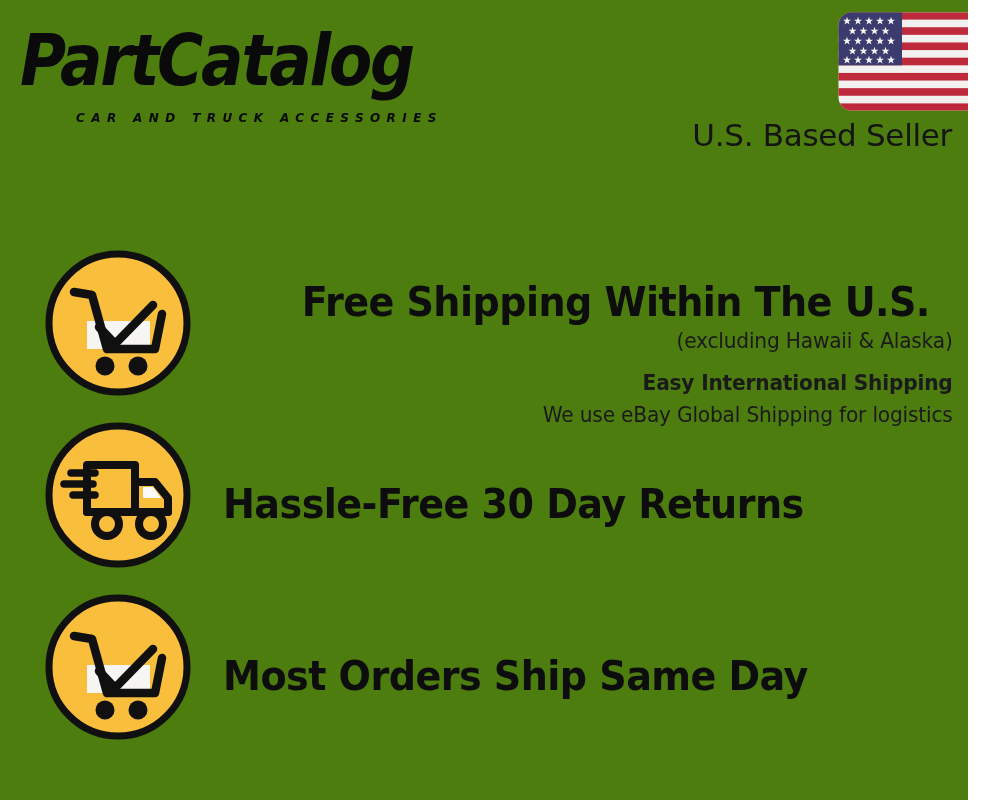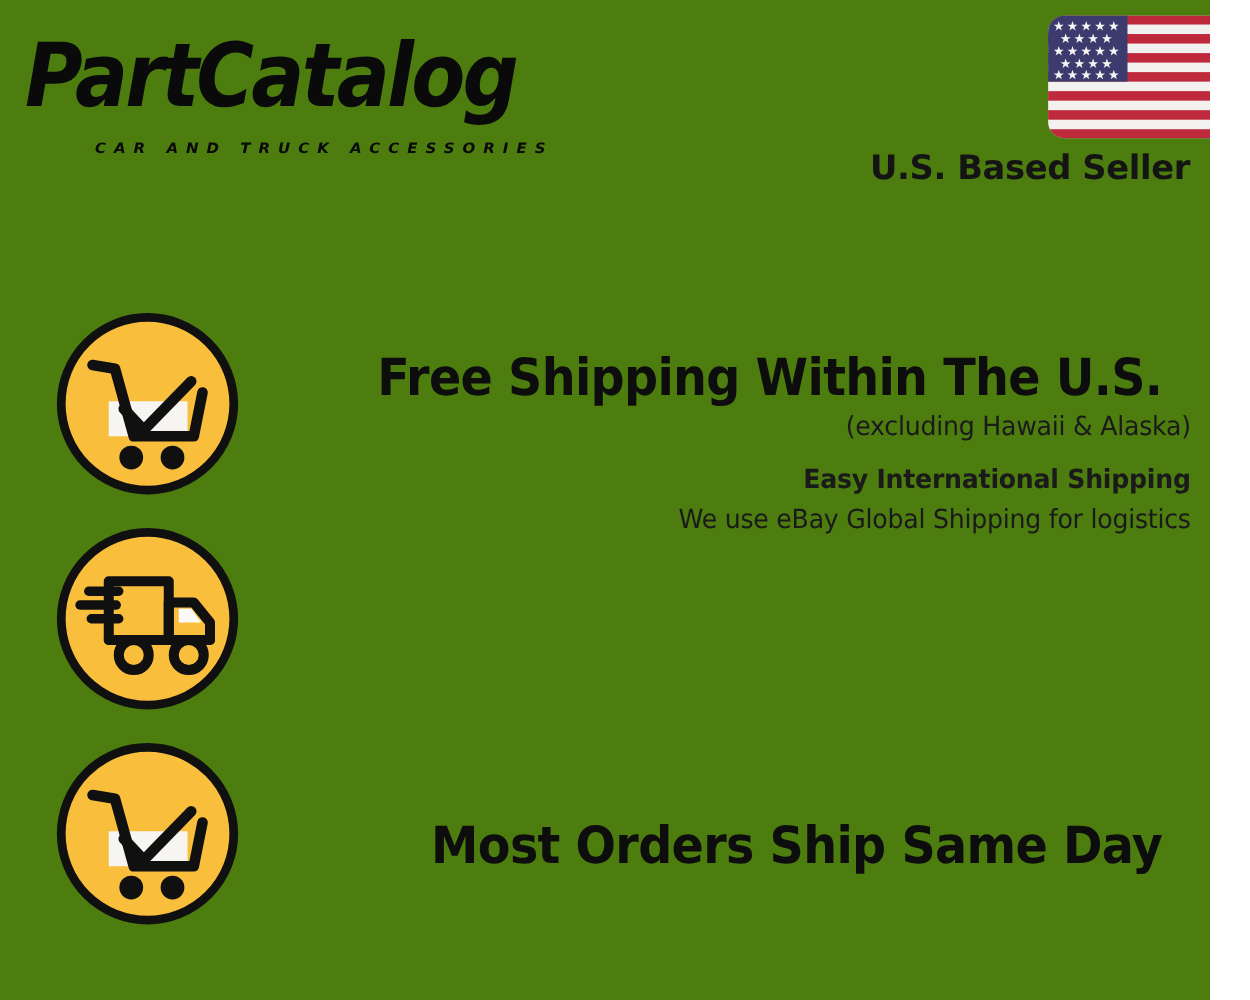--- a/index.html
+++ b/index.html
@@ -68,22 +68,22 @@
     width: 146px;
     height: 99px;
   }
   .flag-svg { display: block; width: 100%; height: 100%; }
 
   .seller-note {
     position: absolute;
     right: 16px;
     top: 116px;
     font-family: "DejaVu Sans", sans-serif;
-    font-weight: 700;
-    font-size: 27px;
+    font-weight: 400;
+    font-size: 31px;
     line-height: 38px;
     letter-spacing: -0.3px;
     color: #141414;
     white-space: nowrap;
     text-align: right;
   }
 
   
   .benefits {
     position: absolute;
@@ -111,21 +111,21 @@
   .badge-svg { display: block; width: 100%; height: 100%; }
 
   .benefit-text {
     position: absolute;
     left: 223px;
     top: 0;
     width: 760px;
   }
   .benefit-row.row-0 .benefit-text { top: 30px; }
   .benefit-row.row-1 .benefit-text { top: 60px; }
-  .benefit-row.row-2 .benefit-text { top: 60px; text-align: right; }
+  .benefit-row.row-2 .benefit-text { top: 60px; }
 
   .benefit-title {
     font-family: "DejaVu Sans", sans-serif;
     font-weight: bold;
     font-size: 41px;
     line-height: 48px;
     letter-spacing: -0.6px;
     color: #0d0d0d;
     white-space: nowrap;
     transform: scaleX(0.93);
@@ -254,20 +254,23 @@
           <path d="M92 62 L112 62 L125 78 L125 92 L92 92 Z" fill="none" stroke="#101010" stroke-width="8" stroke-linejoin="round"></path>
 
           <path d="M100 67 L110 67 L118 78 L100 78 Z" fill="#FBFAF8"></path>
 
           <line x1="44" y1="92" x2="125" y2="92" stroke="#101010" stroke-width="8" stroke-linecap="round"></line>
 
           <circle cx="64" cy="104" r="12" fill="#F9BE3C" stroke="#101010" stroke-width="8"></circle>
           <circle cx="108" cy="104" r="12" fill="#F9BE3C" stroke="#101010" stroke-width="8"></circle>
         </svg>
       </div>
+      <div class="benefit-text">
+        <div class="benefit-title">Hassle-Free 30 Day Returns</div>
+      </div>
     </div>
 
     <div class="benefit-row row-2">
       <div class="badge">
         <svg class="badge-svg" viewBox="0 0 150 150" xmlns="http://www.w3.org/2000/svg" aria-hidden="true">
           <circle cx="75" cy="75" r="69" fill="#F9BE3C" stroke="#101010" stroke-width="7"></circle>
           <path d="M44 101 L44 73 L107 73 L107 101 Z" fill="#F7F5F2"></path>
           <g fill="none" stroke="#101010" stroke-width="8.5" stroke-linecap="round" stroke-linejoin="round">
             <path d="M31 44 L49 47 L64 101 L112 101 L119 66"></path>
             <path d="M56 79 L72 96 L110 57"></path>

